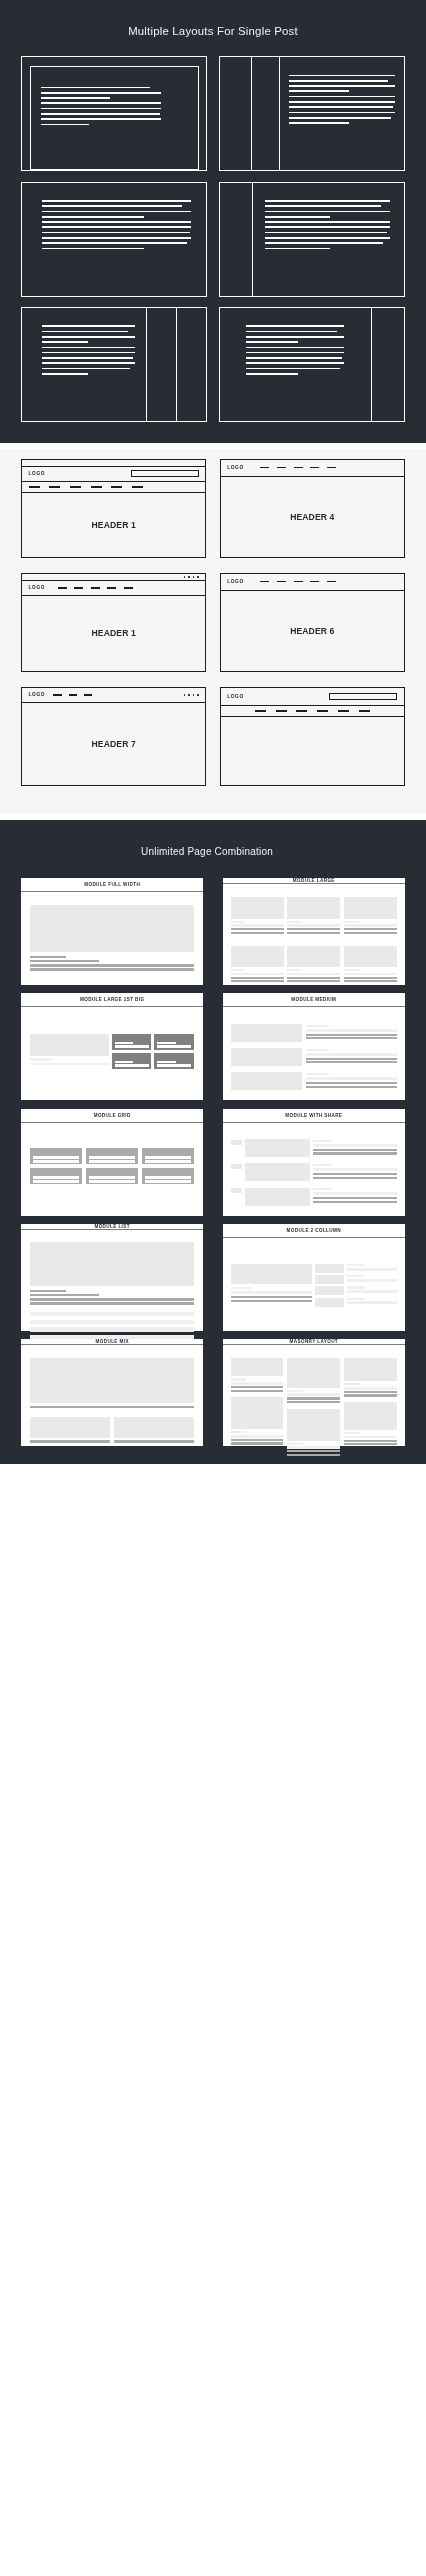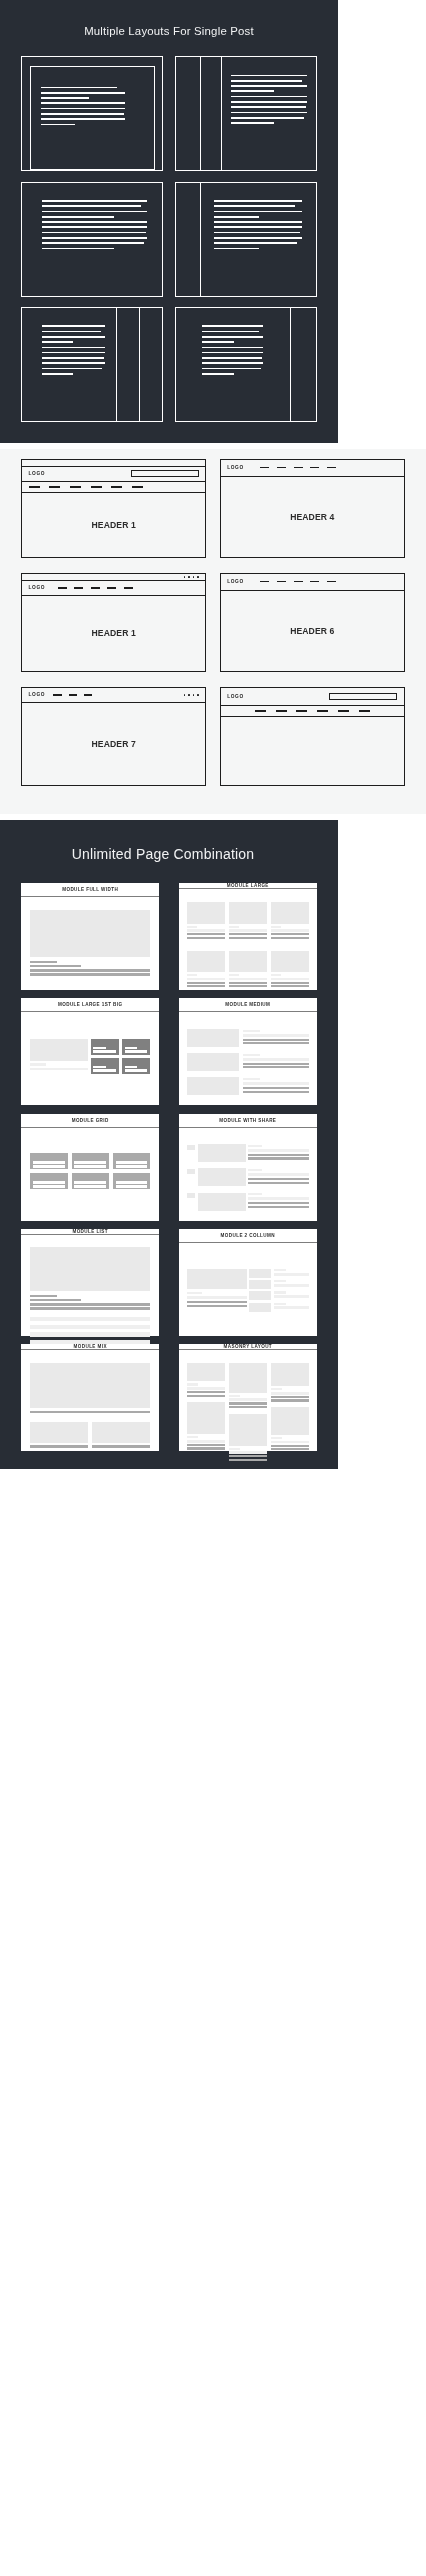--- a/index.html
+++ b/index.html
@@ -4,21 +4,21 @@
 <style>
   * { box-sizing: border-box; margin: 0; padding: 0; }
   html, body {
     width: 426px;
     background: #ffffff;
     font-family: "Liberation Sans", sans-serif;
   }
   .page { width: 426px; position: relative; }
 
   
-  .sec-dark   { background: #282d35; width: 338px; }
+  .sec-dark   { background: #282d35; width: 426px; }
   .sec-light  { background: #f5f6f6; width: 426px; }
   .gap-white  { background: #ffffff; height: 6.2px; width: 426px; }
 
   .sec-title {
     text-align: center;
     font-weight: 400;
     letter-spacing: 0.2px;
   }
   .sec-title.on-dark  { color: #f2f3f4; }
   .sec-title.on-light { color: #3b4049; }
@@ -111,21 +111,21 @@
   .dot { width: 1.7px; height: 1.7px; border-radius: 50%; background: #1d1d1d; }
   .nav-wide { display: flex; gap: 9.7px; }
   .nav-wide .dash { width: 11px; }
   .nav-mid { display: flex; gap: 7.6px; margin-left: 12.4px; }
   .nav-mid .dash { width: 9px; }
   .nav-sm { display: flex; gap: 7px; margin-left: 8.3px; }
   .nav-sm .dash { width: 8.3px; }
 
   
   #sec-modules { padding: 11px 0 18px 0; }
-  #sec-modules .sec-title { font-size: 14px; padding: 15px 12px 21px 0; }
+  #sec-modules .sec-title { font-size: 10px; padding: 15px 12px 21px 0; }
   .mod-grid {
     display: grid;
     grid-template-columns: 1fr 1fr;
     gap: 8.3px 20px;
     padding: 0 21.4px;
   }
   .mod-card {
     background: #ffffff;
     height: 107px;
     display: flex;

